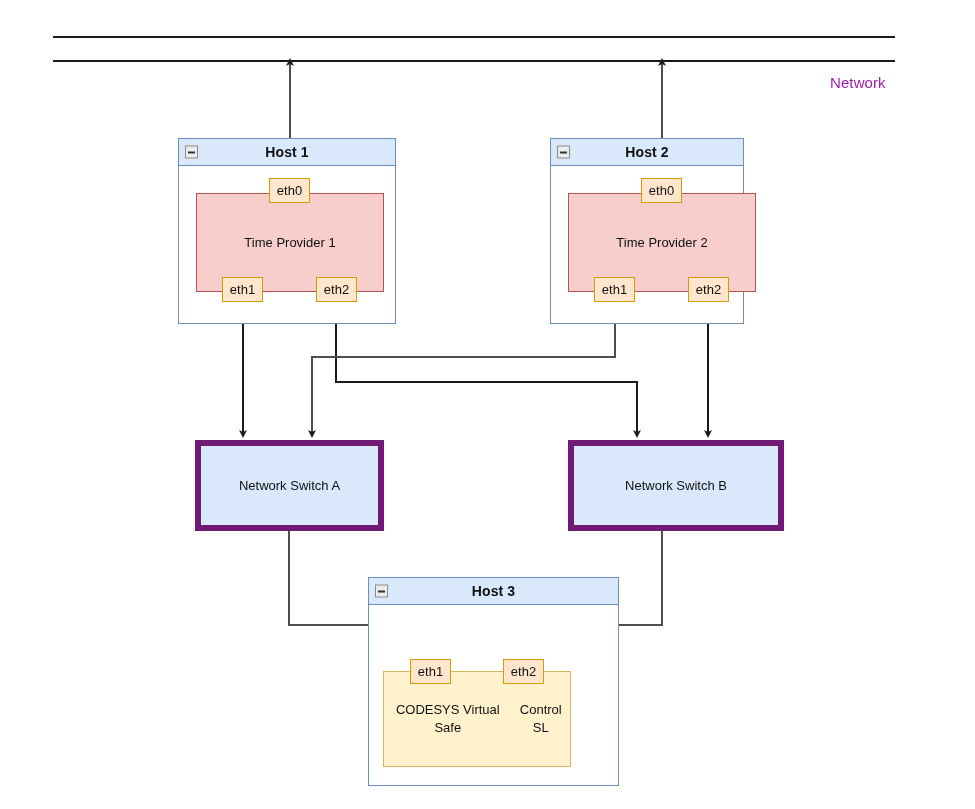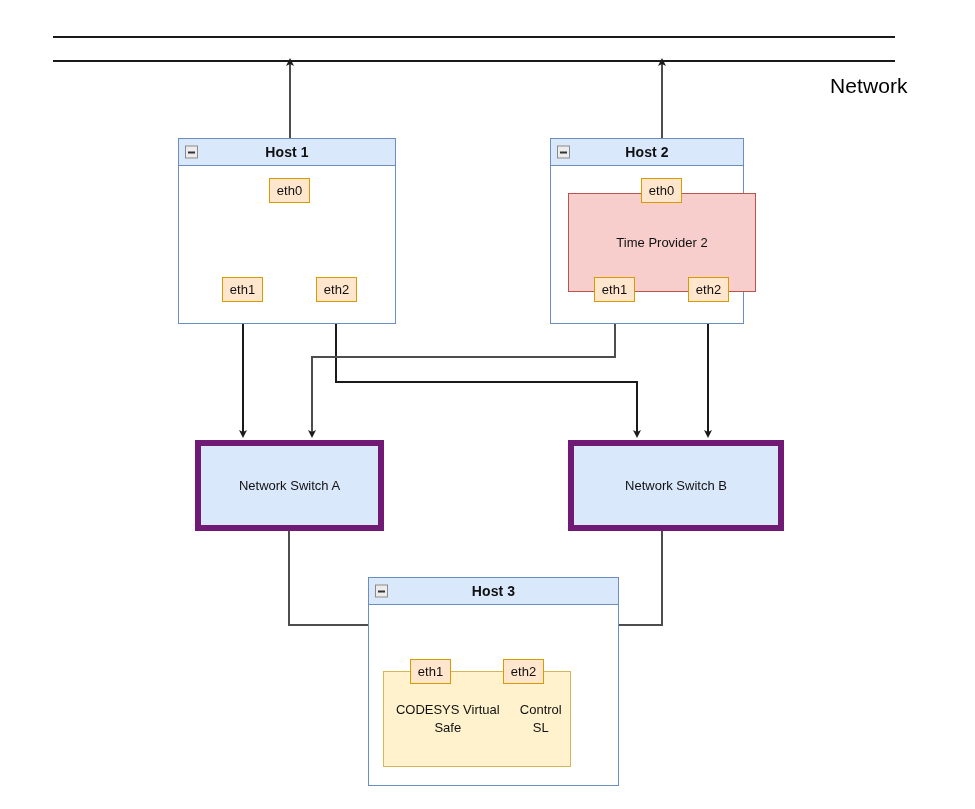--- a/index.html
+++ b/index.html
@@ -28,22 +28,22 @@
     pointer-events: none;
   }
   
   .bus-line {
     position: absolute;
     background: #1a1a1a;
     height: 2px;
   }
   .bus-label {
     position: absolute;
-    font-size: 21px;
-    color: #000000;
+    font-size: 15px;
+    color: #a21caf;
     white-space: nowrap;
     letter-spacing: 0.1px;
   }
   
   .host {
     position: absolute;
     box-sizing: border-box;
     border: 1px solid #6c8ebf;
     background: #ffffff;
   }
@@ -169,20 +169,23 @@
 
   <div class="bus-line" style="left:53px; top:36px; width:842px;"></div>
   <div class="bus-line" style="left:53px; top:60px; width:842px;"></div>
   <div class="bus-label" style="left:830px; top:74px;">Network</div>
 
   <div class="host" style="left:178px; top:138px; width:218px; height:186px;">
     <div class="host-header">
       <span class="collapse-icon"></span>
       <span class="host-title">Host 1</span>
     </div>
+    <div class="host-body">
+      <div class="component provider" style="left:17px; top:27px; width:188px; height:99px;">Time Provider 1</div>
+    </div>
   </div>
   <div class="port" style="left:269px; top:178px; width:41px; height:25px;">eth0</div>
   <div class="port" style="left:222px; top:277px; width:41px; height:25px;">eth1</div>
   <div class="port" style="left:316px; top:277px; width:41px; height:25px;">eth2</div>
 
   <div class="host" style="left:550px; top:138px; width:194px; height:186px;">
     <div class="host-header">
       <span class="collapse-icon"></span>
       <span class="host-title">Host 2</span>
     </div>

